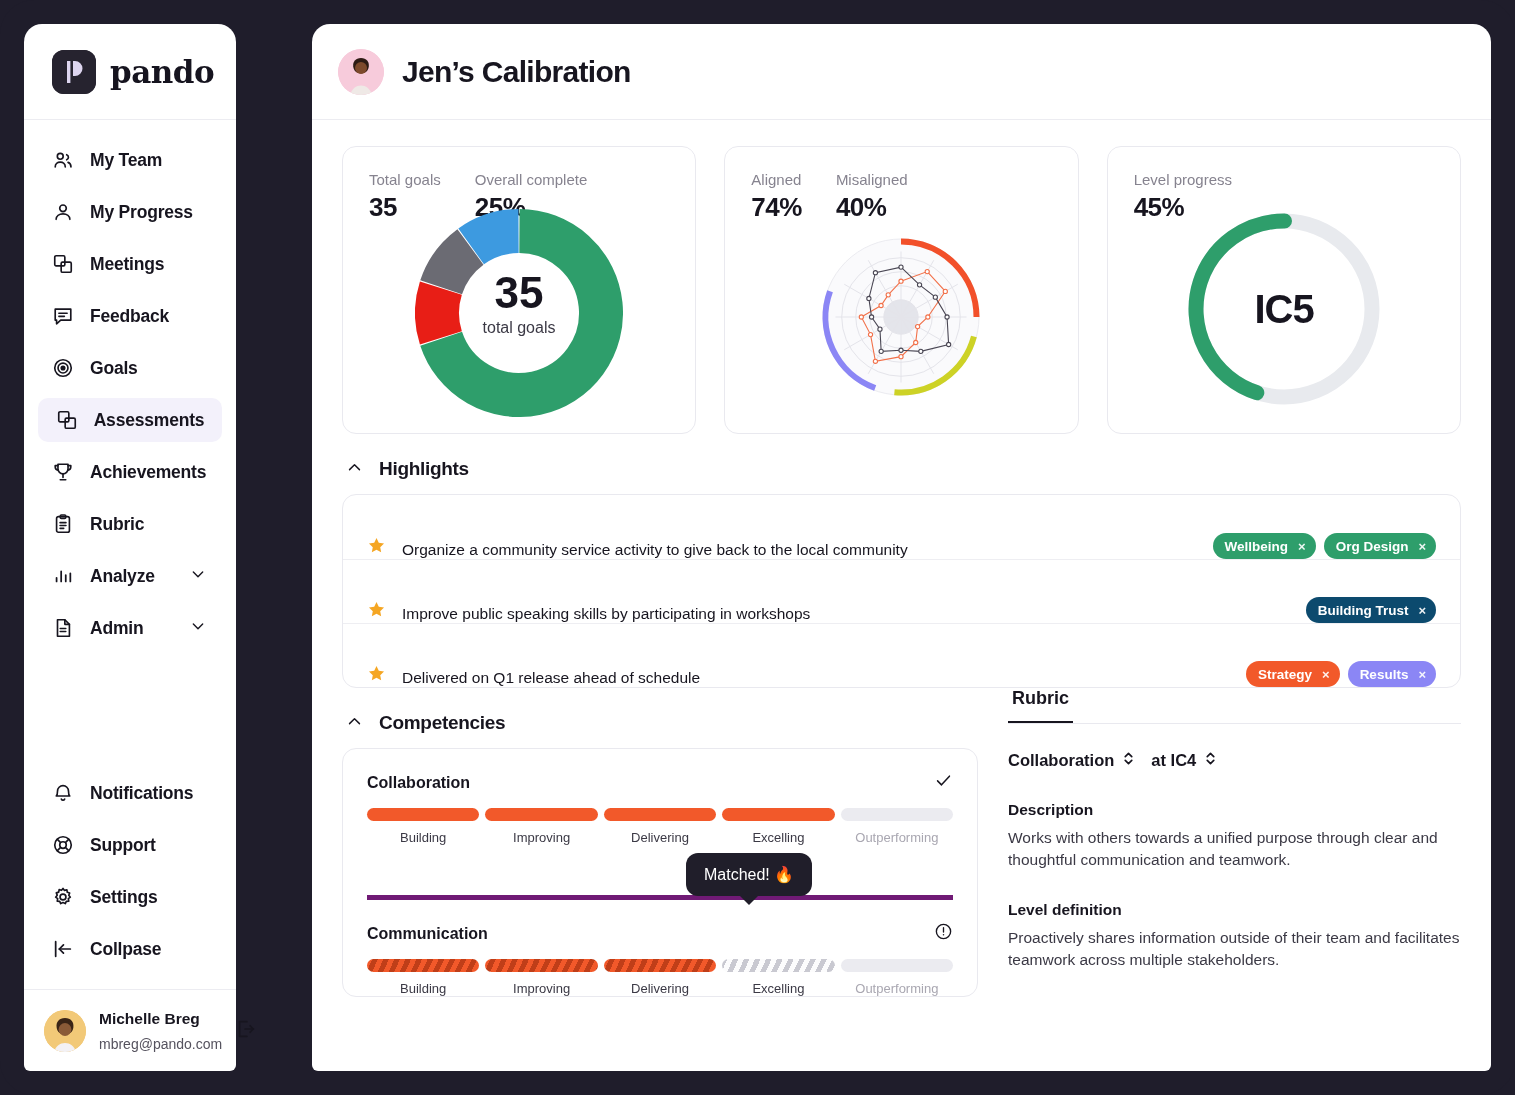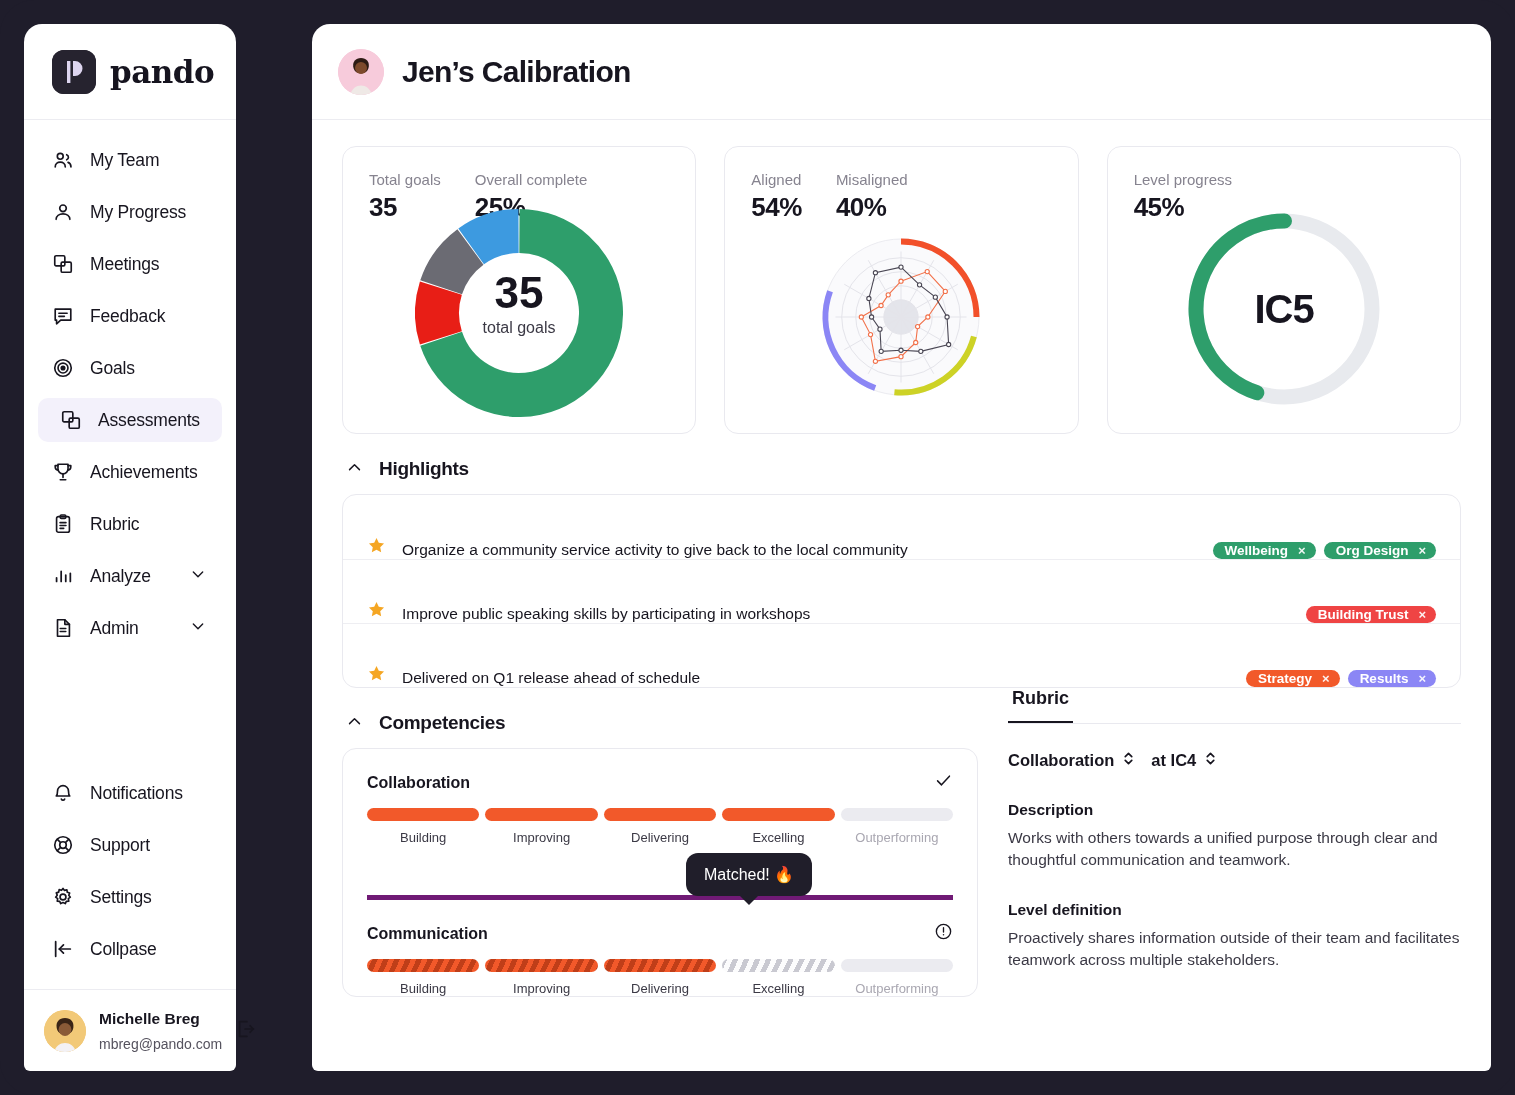--- a/index.html
+++ b/index.html
@@ -33,21 +33,21 @@
   }
   .brand-name { font-size: 31px; font-weight: 700; color: #16141f; letter-spacing: -0.5px;
     font-family: "DejaVu Serif", serif; }
   .nav { padding: 18px 14px 0 14px; flex: none; }
   .nav-item {
     display: flex; align-items: center; gap: 16px;
     height: 44px; padding: 0 14px; border-radius: 10px;
     margin-bottom: 8px; cursor: pointer; position: relative;
   }
   .nav-item.active { background: #f3f1fb; justify-content: center; }
-  .nav-label { font-size: 17.5px; color: #17151f; font-weight: 400; letter-spacing: -0.2px; }
+  .nav-label { font-size: 17.5px; color: #17151f; font-weight: 700; letter-spacing: -0.2px; }
   .nav-ico { width: 22px; height: 22px; flex: none; display: flex; align-items: center; justify-content: center; }
   .nav-ico svg { display: block; }
   .chev { position: absolute; right: 16px; top: 50%; transform: translateY(-50%); }
   .nav-spacer { flex: 1 1 auto; min-height: 10px; }
   .nav-bottom { padding: 0 14px 10px 14px; }
   .profile {
     border-top: 1px solid #ececf1; height: 82px;
     display: flex; align-items: center; gap: 13px; padding: 0 20px;
   }
   .avatar-sm { width: 42px; height: 42px; border-radius: 50%; flex: none; overflow: hidden; position: relative;
@@ -94,21 +94,21 @@
 
   .panel { border: 1px solid #e9e9ef; border-radius: 14px; }
 
   .hl-row { display: flex; align-items: flex-end; padding: 0 24px; height: 64px; }
   .hl-row + .hl-row { border-top: 1px solid #eeeef2; }
   .hl-star { margin-right: 16px; flex: none; }
   .hl-text { font-size: 15.5px; color: #17151f; font-weight: 500; }
   .hl-tags { margin-left: auto; display: flex; gap: 8px; }
   .tag {
     display: inline-flex; align-items: center; gap: 10px;
-    height: 17px; padding: 0 10px 0 12px; border-radius: 13px;
+    height: 26px; padding: 0 10px 0 12px; border-radius: 13px;
     font-size: 13.5px; font-weight: 600; color: #ffffff; white-space: nowrap;
   }
   .tag .x { font-size: 13px; opacity: .92; cursor: pointer; line-height: 1; }
 
   
   .lower { display: flex; gap: 30px; }
   .lower-left { width: 636px; flex: none; }
   .lower-right { flex: 1 1 auto; }
 
   .comp-panel { border: 1px solid #e9e9ef; border-radius: 14px; padding: 22px 24px 0 24px; }
@@ -391,21 +391,21 @@
               <text class="donut-label-n" x="104" y="99" text-anchor="middle">35</text>
               <text class="donut-label-t" x="104" y="124" text-anchor="middle">total goals</text>
             </svg>
           </div>
         </div>
 
         <div class="card">
           <div class="stat-row">
             <div>
               <div class="stat-k">Aligned</div>
-              <div class="stat-v">54%</div>
+              <div class="stat-v">74%</div>
             </div>
             <div>
               <div class="stat-k">Misaligned</div>
               <div class="stat-v">40%</div>
             </div>
           </div>
           <div class="chart-wrap">
             <svg width="200" height="200" viewBox="0 0 200 200">
               <g id="radar-arcs">
                   <circle cx="100" cy="100" r="78" fill="#fafafc" stroke="#ebebf0"></circle>
@@ -504,21 +504,21 @@
               <span class="x">×</span>
             </span>
           </span>
         </div>
         <div class="hl-row">
           <span class="hl-star"><svg width="19" height="19" viewBox="0 0 24 24" fill="#f5a623">
                 <path d="M12 2.6l2.9 6 6.6.9-4.8 4.6 1.2 6.5L12 17.5 6.1 20.6l1.2-6.5L2.5 9.5l6.6-.9z"></path>
               </svg></span>
           <span class="hl-text">Improve public speaking skills by participating in workshops</span>
           <span class="hl-tags">
-            <span class="tag" style="background:#ef4444">
+            <span class="tag" style="background:#0c4a6e">
               <span>Building Trust</span>
               <span class="x">×</span>
             </span>
           </span>
         </div>
         <div class="hl-row">
           <span class="hl-star"><svg width="19" height="19" viewBox="0 0 24 24" fill="#f5a623">
                 <path d="M12 2.6l2.9 6 6.6.9-4.8 4.6 1.2 6.5L12 17.5 6.1 20.6l1.2-6.5L2.5 9.5l6.6-.9z"></path>
               </svg></span>
           <span class="hl-text">Delivered on Q1 release ahead of schedule</span>

